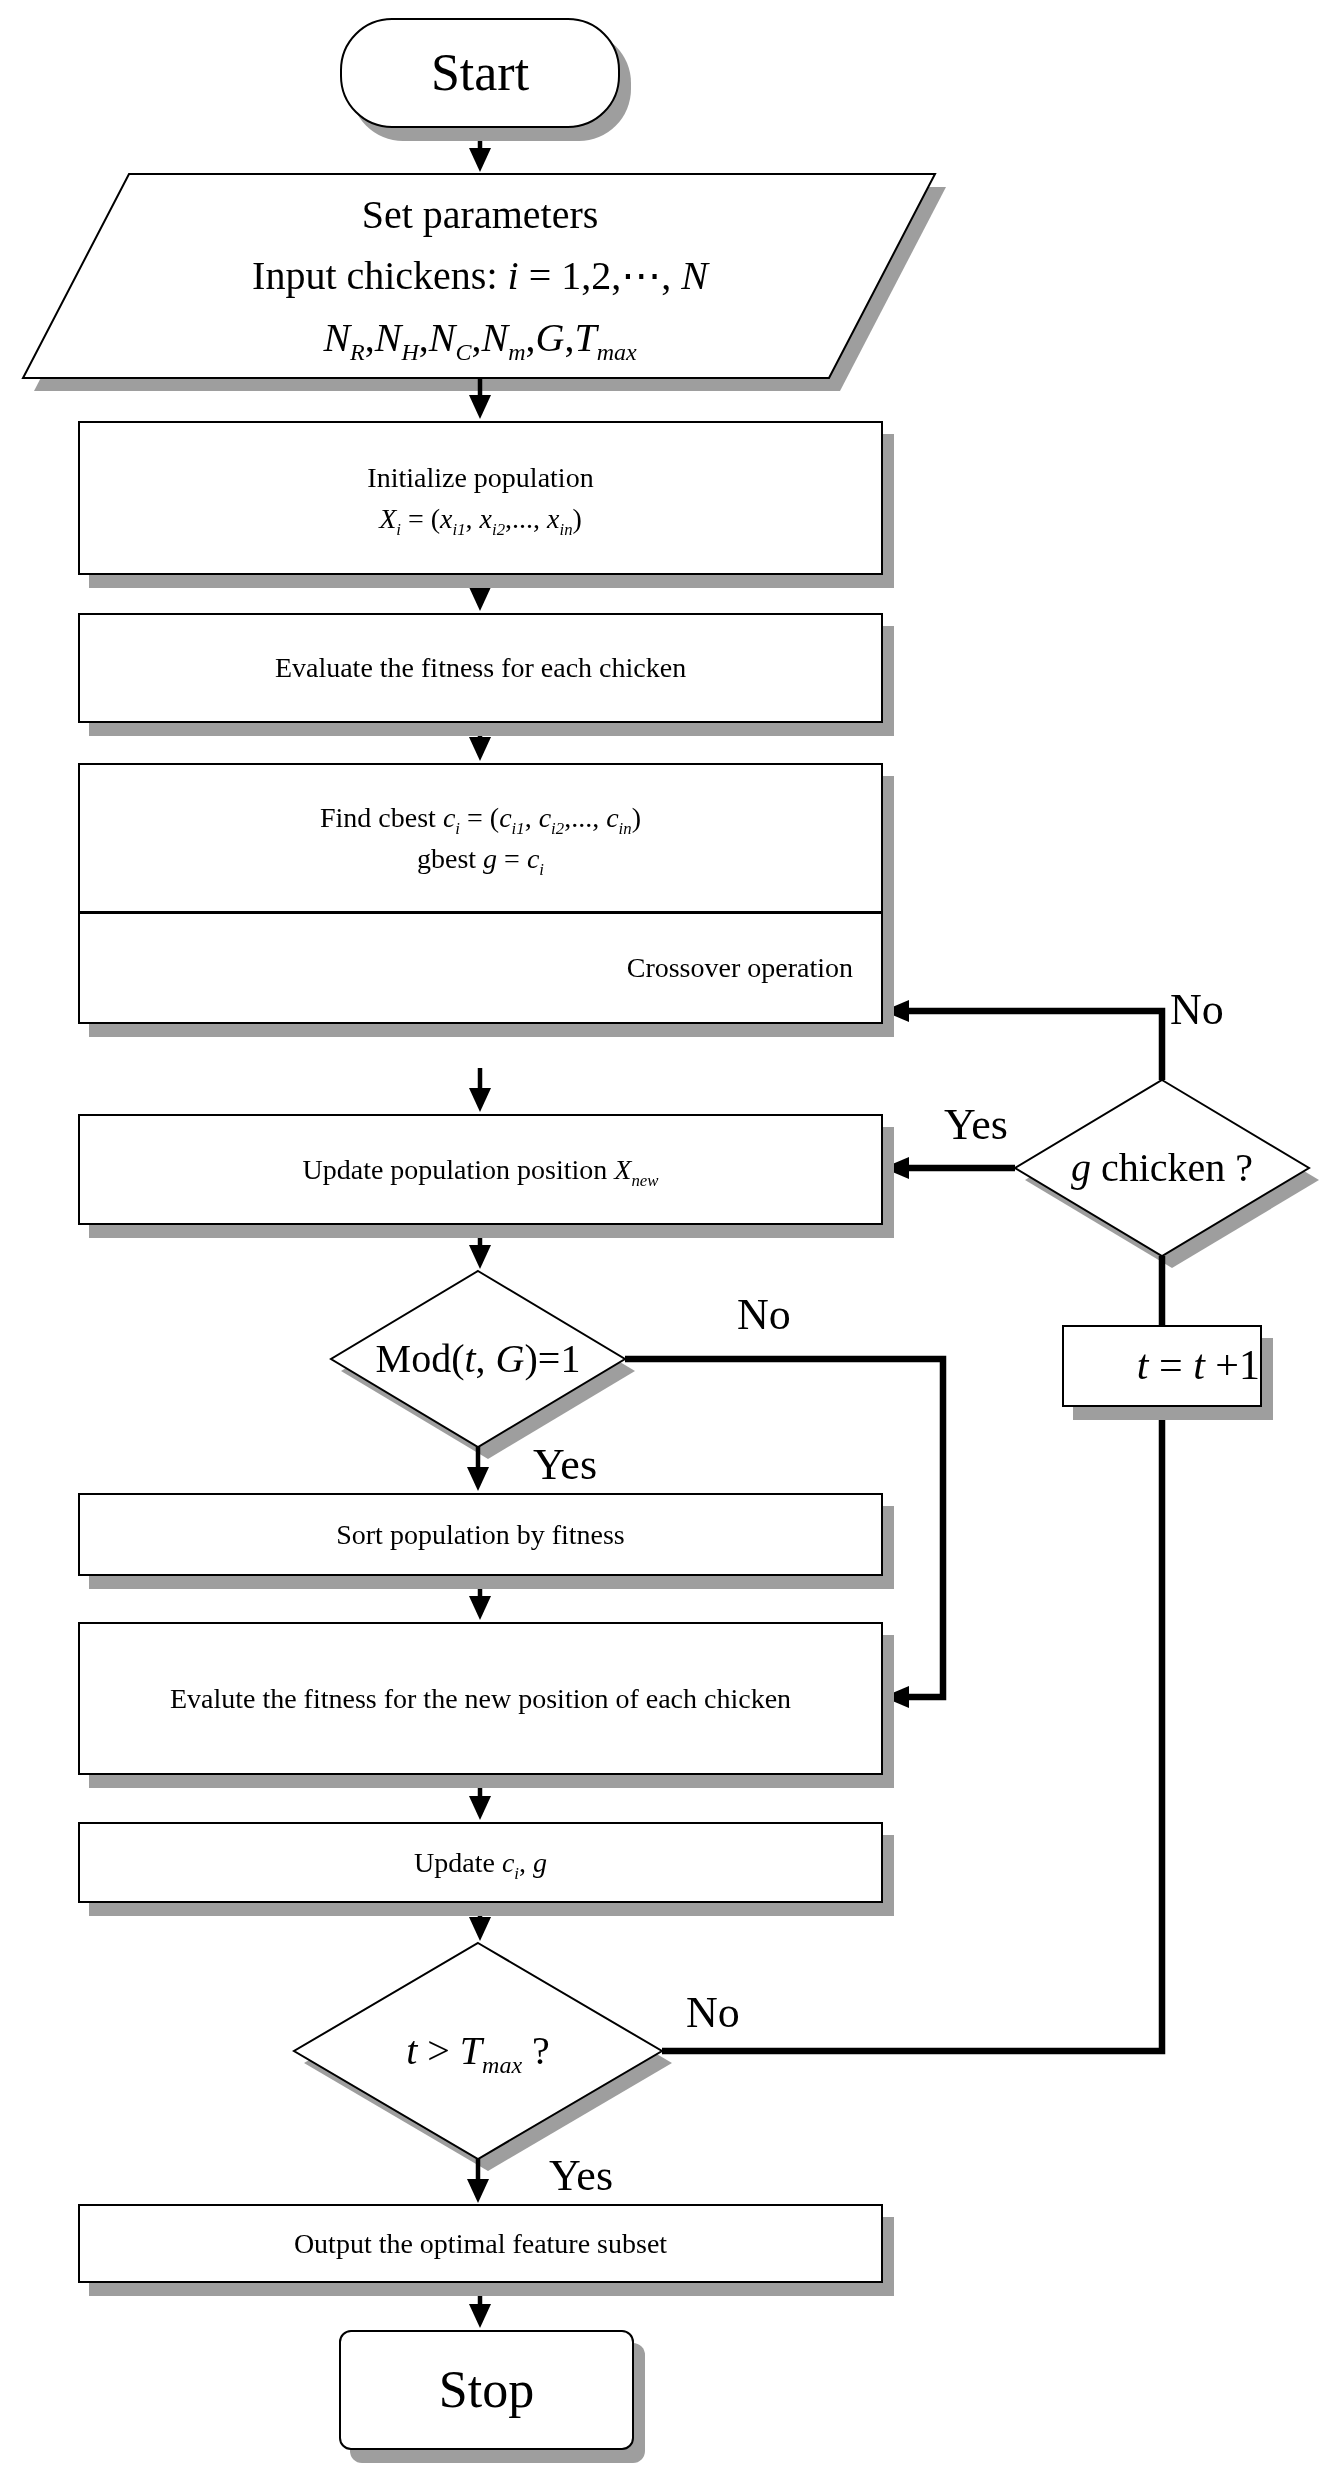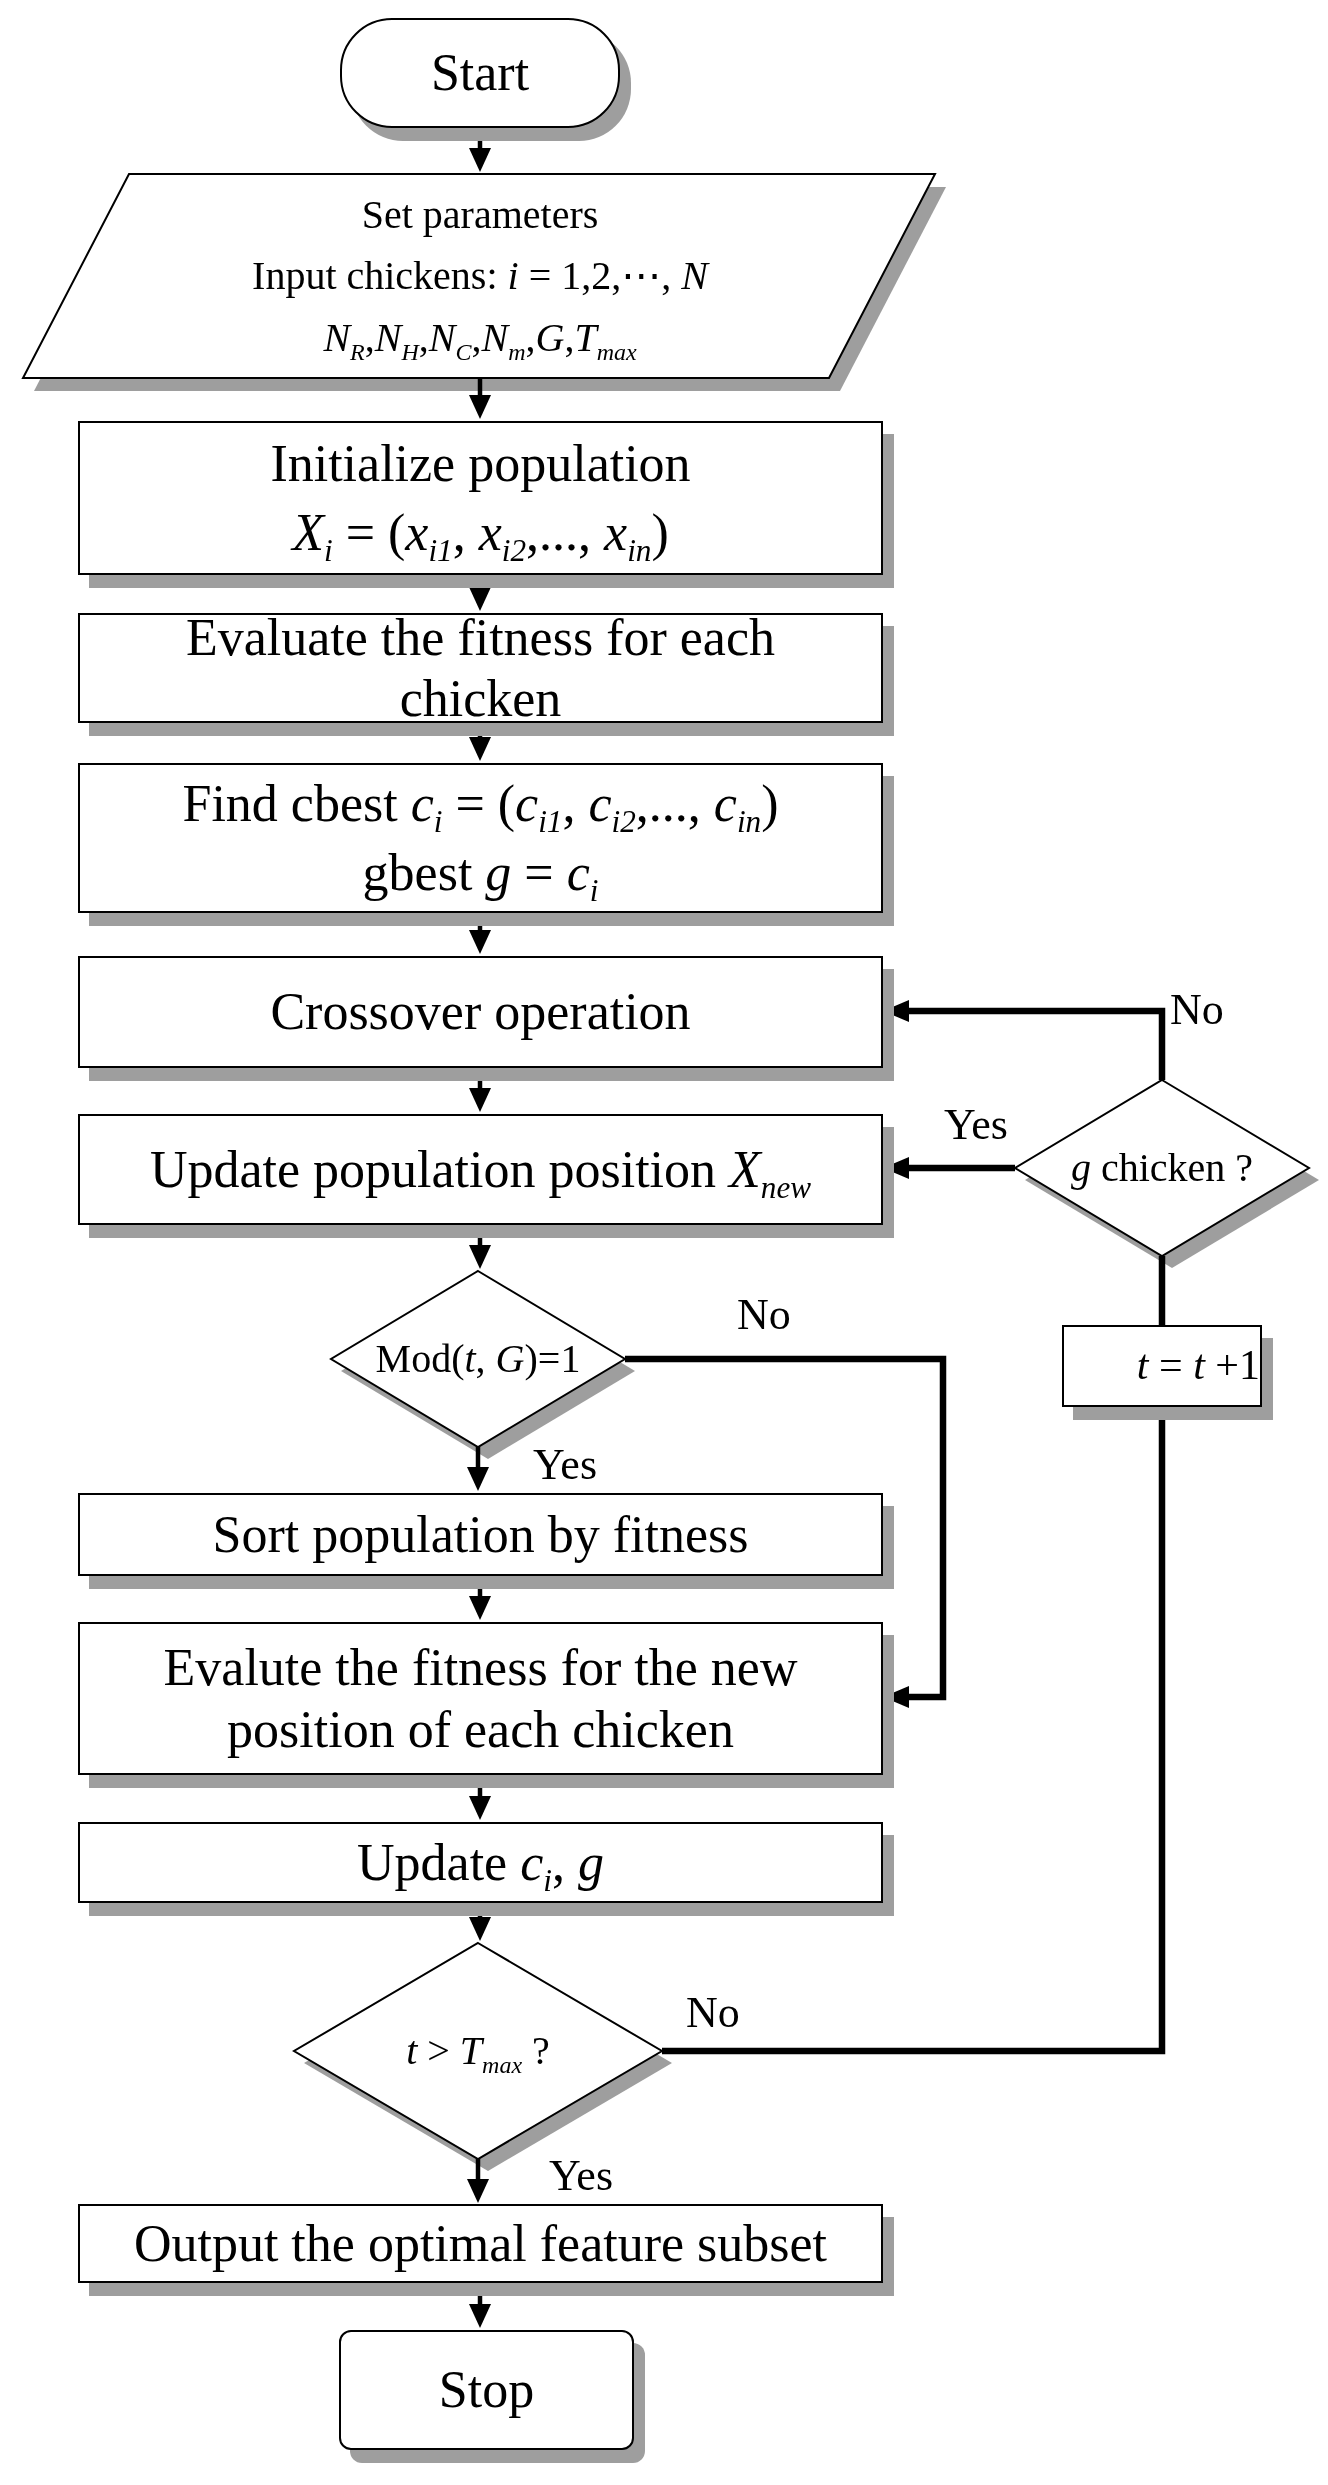--- a/index.html
+++ b/index.html
@@ -13,21 +13,21 @@
   .ln{stroke:var(--ink); fill:none;}
   .sp{stroke-width:4.5px;}
   .thick{stroke-width:6.5px;}
   .hd{fill:var(--ink); stroke:none;}
   .shape{fill:var(--fill); stroke:var(--ink); stroke-width:2px;}
   .shadowpoly{fill:var(--shadow); stroke:none;}
   .node{
     position:absolute; box-sizing:border-box; background:var(--fill);
     border:2px solid var(--ink); box-shadow:11px 13px 0 var(--shadow);
     display:flex; flex-direction:column; align-items:center; justify-content:center;
-    text-align:center; font-size:52px; line-height:1.18; padding:0 28px;
+    text-align:center; font-size:28px; line-height:1.18; padding:0 28px;
   }
   .terminal{border-radius:52px; font-size:52px;text-align:right;}
   .freeText{
     position:absolute; display:flex; flex-direction:column; align-items:center;
     justify-content:center; text-align:center; font-size:40px; line-height:1.18;
     background:transparent; border:none; box-shadow:none; padding:0;
   }
   .lbl{position:absolute; font-size:44px; line-height:1; white-space:nowrap;}
   .it{font-style:italic;}
   sub{font-size:0.6em; line-height:0; font-style:italic;}
@@ -131,21 +131,21 @@
 
   <div class="node" style="left:78px; top:613px; width:805px; height:110px;">
     <span>Evaluate the fitness for each chicken</span>
   </div>
 
   <div class="node gap8" style="left:78px; top:763px; width:805px; height:150px;">
     <span><span>Find cbest  </span><span class="it">c</span><sub>i</sub><span> = (</span><span class="it">c</span><sub>i1</sub><span>, </span><span class="it">c</span><sub>i2</sub><span>,..., </span><span class="it">c</span><sub>in</sub><span>)</span></span>
     <span><span>gbest  </span><span class="it">g</span><span> = </span><span class="it">c</span><sub>i</sub></span>
   </div>
 
-  <div class="node" style="left:78px; top:956px; width:805px; height:112px;">
+  <div class="node" style="left:78px; top:912px; width:805px; height:112px;align-items:flex-end;">
     <span>Crossover operation</span>
   </div>
 
   <div class="node" style="left:78px; top:1114px; width:805px; height:111px;">
     <span><span>Update population position  </span><span class="it">X</span><sub>new</sub></span>
   </div>
 
   <div class="freeText" style="left:331px; top:1271px; width:294px; height:176px;">
     <span><span>Mod(</span><span class="it">t</span><span>, </span><span class="it">G</span><span>)=1</span></span>
   </div>

